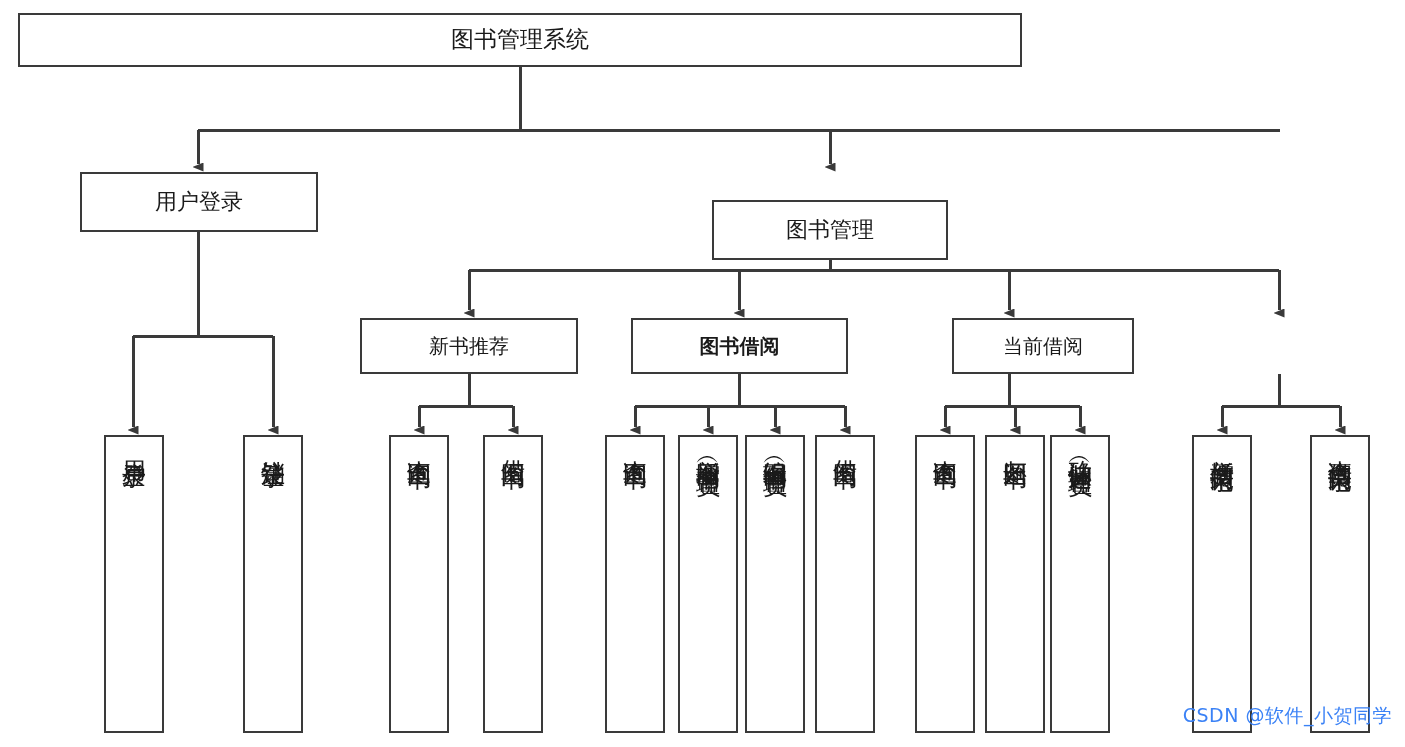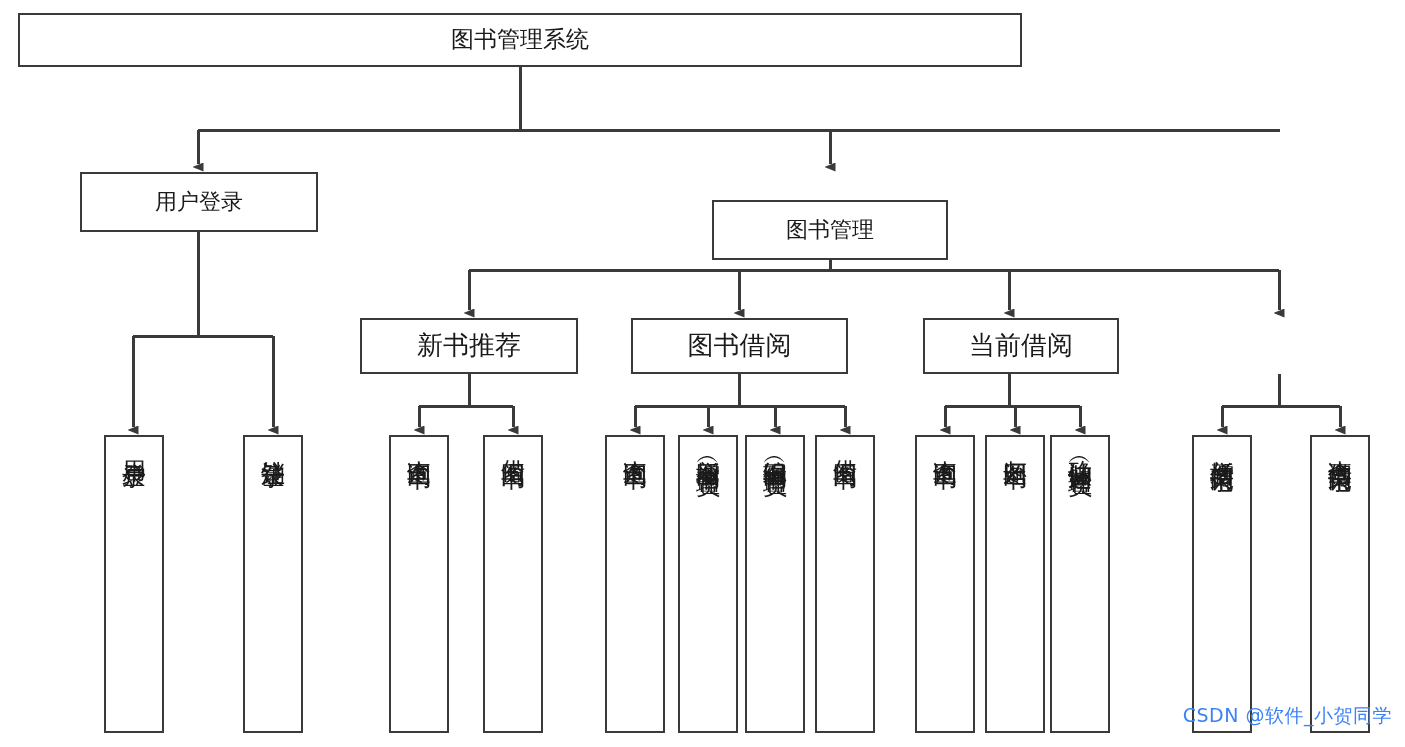--- a/index.html
+++ b/index.html
@@ -54,21 +54,21 @@
     line-height: 1;
     white-space: nowrap;
   }
   .root-node {
     font-size: 23px;
   }
   .l2-node {
     font-size: 22px;
   }
   .l3-node {
-    font-size: 26px;
+    font-size: 20px;
   }
   .leaf-node .label {
     font-size: 24px;
   }
   .watermark {
     position: absolute;
     color: #3b82f6;
     font-size: 19px;
     white-space: nowrap;
     letter-spacing: 0.5px;
@@ -161,24 +161,24 @@
   <div class="node horiz l2-node" id="l2-0" style="left: 80px; top: 172px; width: 238px; height: 60px;">
     <span class="label">用户登录</span>
   </div>
   <div class="node horiz l2-node" id="l2-1" style="left: 712px; top: 172px; width: 236px; height: 60px; margin-top: 28px;">
     <span class="label">图书管理</span>
   </div>
 
   <div class="node horiz l3-node" id="l3-0" style="left: 360px; top: 318px; width: 218px; height: 56px;">
     <span class="label">新书推荐</span>
   </div>
-  <div class="node horiz l3-node" id="l3-1" style="left: 631px; top: 318px; width: 217px; height: 56px;">
+  <div class="node horiz l3-node" id="l3-1" style="left: 631px; top: 318px; width: 217px; height: 56px; font-weight: bold;">
     <span class="label">图书借阅</span>
   </div>
-  <div class="node horiz l3-node" id="l3-2" style="left: 923px; top: 318px; width: 196px; height: 56px;">
+  <div class="node horiz l3-node" id="l3-2" style="left: 952px; top: 318px; width: 182px; height: 56px;">
     <span class="label">当前借阅</span>
   </div>
 
   <div class="node vert leaf-node" id="leaf-0" style="left: 104px; top: 435px; width: 60px; height: 298px;">
     <span class="label" style="font-size: 24px;">用户登录</span>
   </div>
   <div class="node vert leaf-node" id="leaf-1" style="left: 243px; top: 435px; width: 60px; height: 298px;">
     <span class="label" style="font-size: 24px;">注销登录</span>
   </div>
   <div class="node vert leaf-node" id="leaf-2" style="left: 389px; top: 435px; width: 60px; height: 298px;">

